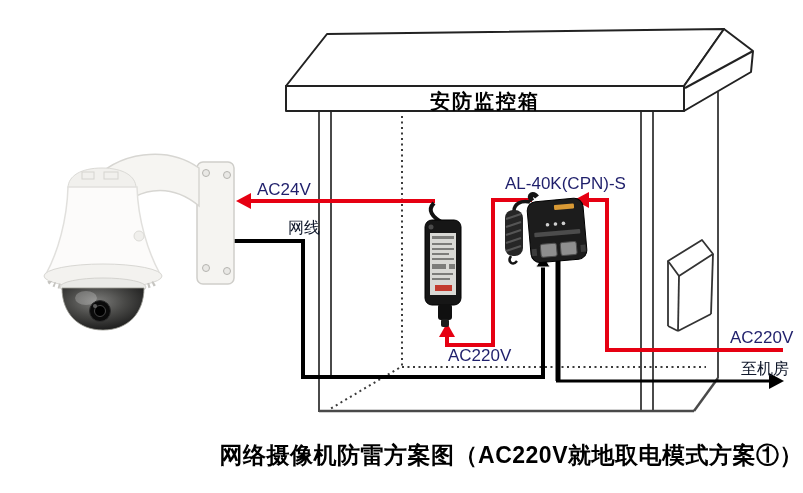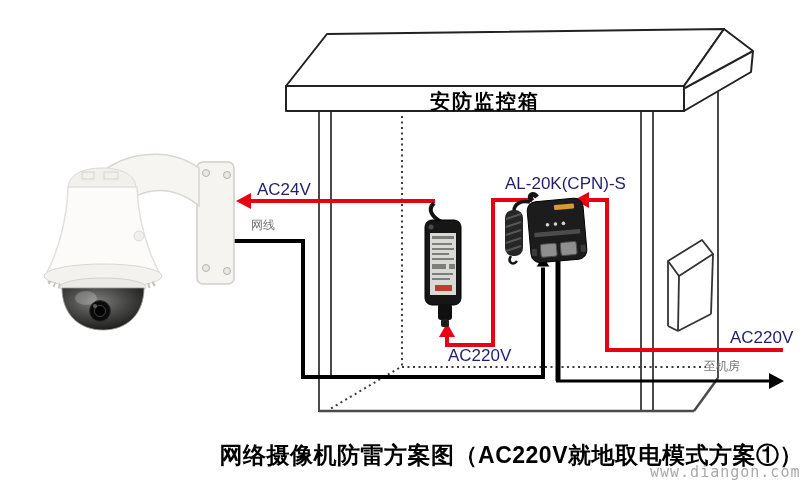--- a/index.html
+++ b/index.html
@@ -3,21 +3,21 @@
 <meta charset="utf-8">
 <style>
   html,body{margin:0;padding:0;background:#fff;}
   .stage{
     position:relative;width:803px;height:493px;background:#fff;overflow:hidden;
     font-family:"Liberation Sans", sans-serif;
   }
   .stage svg{position:absolute;left:0;top:0;}
   .lbl{position:absolute;white-space:nowrap;line-height:1.1;}
   .lbl-navy{color:#1f1f6b;font-size:17px;}
-  .lbl-black{color:#737373;font-size:12px;}
+  .lbl-black{color:#0f172a;font-size:16px;margin-left:37px;}
   .box-title{
     position:absolute;left:286px;top:88px;width:398px;text-align:center;
     font-size:20px;font-weight:700;color:#000;letter-spacing:2px;
   }
   .caption{
     position:absolute;left:0;top:440px;width:803px;text-align:right;
     font-size:23px;font-weight:700;color:#000;letter-spacing:0.5px;
   }
   .watermark{
     position:absolute;left:650px;top:463px;
@@ -173,20 +173,19 @@
       <circle cx="100" cy="311" r="10.5" fill="#0b0b0b" stroke="#2e2e2e"></circle>
       <circle cx="100" cy="311" r="5.5" fill="#000" stroke="#474747"></circle>
       <circle cx="95" cy="306" r="2" fill="#8a8a8a" opacity="0.65"></circle>
     </g>
   </svg>
 
   <div class="box-title">安防监控箱</div>
 
   <div class="lbl lbl-navy" style="left:257px;top:181px;">AC24V</div>
   <div class="lbl lbl-black" style="left:251px;top:219px;">网线</div>
-  <div class="lbl lbl-navy" style="left:505px;top:175px;">AL-20K(CPN)-S</div>
+  <div class="lbl lbl-navy" style="left:505px;top:175px;">AL-40K(CPN)-S</div>
   <div class="lbl lbl-navy" style="left:448px;top:347px;">AC220V</div>
   <div class="lbl lbl-navy" style="left:730px;top:329px;">AC220V</div>
   <div class="lbl lbl-black" style="left:704px;top:360px;">至机房</div>
 
   <div class="caption">网络摄像机防雷方案图（AC220V就地取电模式方案①）</div>
-  <div class="watermark">www.diangon.com</div>
 </div>
 
 </body></html>

